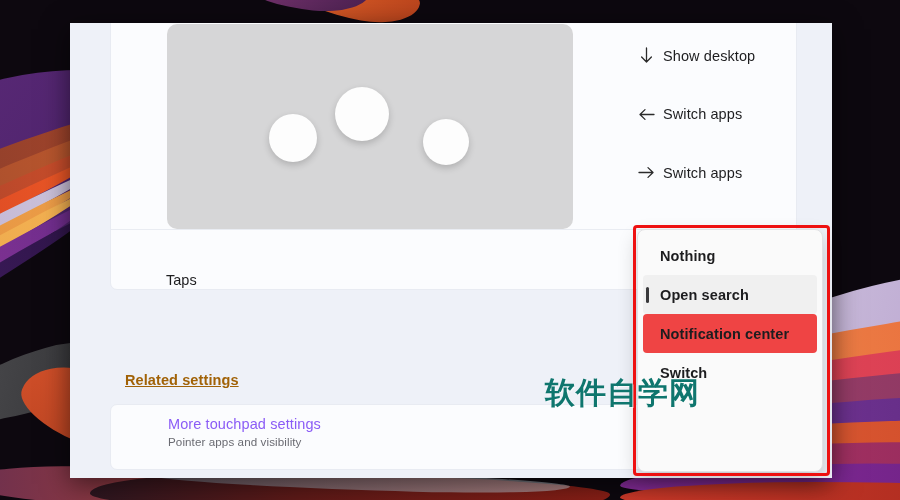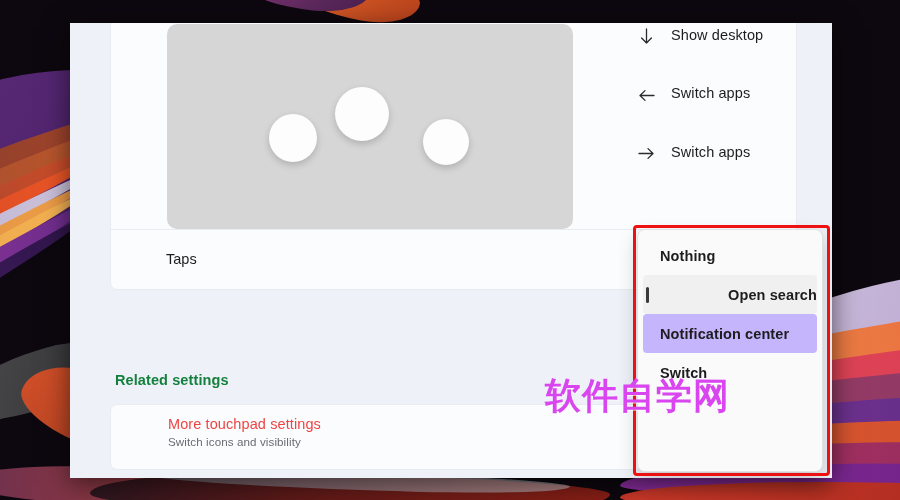--- a/index.html
+++ b/index.html
@@ -85,22 +85,23 @@
   #finger-3 { width: 46px; height: 46px; left: 256px; top: 95px; }
 
   #gesture-options-col {
     flex: 1;
     padding-top: 6px;
     padding-left: 17px;
     box-sizing: border-box;
   }
   .gesture-row {
     display: flex;
+    align-items: center;
     height: 58.5px;
-    gap: 16px;
+    gap: 8px;
   }
   .gesture-icon {
     width: 17px; height: 20px;
     flex: none;
     display: flex;
     align-items: center;
     justify-content: center;
     color: #2b2b2b;
   }
   .gesture-label {
@@ -115,53 +116,54 @@
     left: 0; right: 0;
     height: 1px;
     background: #e9ecf2;
   }
 
   #taps-row {
     position: absolute;
     left: 0; right: 0; top: 268px;
     height: 58px;
     display: flex;
-    align-items: center;
+    align-items: flex-end;
     padding-left: 55px;
     box-sizing: border-box;
   }
   #taps-label {
     font-size: 14.5px;
     color: #1d1d1f;
   }
 
   
   #related-heading {
     position: absolute;
-    left: 45px; top: 349px;
+    left: 55px; top: 349px;
     font-size: 14.5px;
     font-weight: bold;
-    color: #15803d;
-    letter-spacing: .1px;
+    color: #a16207;
+    letter-spacing: .1px;
+    text-decoration: underline;
   }
 
   #more-touchpad-card {
     position: absolute;
     left: 40px; top: 381px;
     width: 685px; height: 66px;
     background: #fbfcfe;
     border: 1px solid #e8ebf2;
     border-radius: 7px;
     box-sizing: border-box;
     padding-left: 57px;
     padding-top: 11px;
   }
   #more-touchpad-title {
     font-size: 14.5px;
-    color: #ef4444;
+    color: #8b5cf6;
     letter-spacing: .1px;
   }
   #more-touchpad-sub {
     font-size: 11.6px;
     color: #6a6b72;
     margin-top: 3px;
     letter-spacing: .1px;
   }
 
   
@@ -185,22 +187,22 @@
     display: flex;
     align-items: center;
     padding-left: 17px;
     box-sizing: border-box;
     border-radius: 4px;
     font-size: 14.5px;
     color: #1d1d1f;
     letter-spacing: .1px;
     font-weight: bold;
   }
-  .dd-item.selected { background: #f0f0f0; justify-content: flex-end; }
-  .dd-item.hovered  { background: #c4b5fd; }
+  .dd-item.selected { background: #f0f0f0; }
+  .dd-item.hovered  { background: #ef4444; }
   .dd-accent {
     position: absolute;
     left: 3px; top: 50%;
     transform: translateY(-50%);
     width: 3px; height: 16px;
     border-radius: 2px;
     background: #3a3a3c;
   }
 
   
@@ -217,23 +219,23 @@
 
   
   #watermark {
     position: absolute;
     left: 545px; top: 378px;
     z-index: 70;
     text-align: center;
     pointer-events: none;
   }
   #watermark-cn {
-    font-size: 36px;
+    font-size: 30px;
     font-weight: bold;
-    color: #d946ef;
+    color: #0f766e;
     letter-spacing: 1px;
     text-shadow: 1px 1px 0 rgba(255,255,255,.65);
     line-height: 1;
     font-family: "DejaVu Sans", sans-serif;
   }
   #watermark-url {
     font-size: 12.5px;
     font-weight: bold;
     color: #2f86d8;
     letter-spacing: 2.2px;
@@ -337,21 +339,21 @@
 
         <div id="taps-row">
           <span id="taps-label">Taps</span>
         </div>
       </div>
 
       <div id="related-heading">Related settings</div>
 
       <div id="more-touchpad-card">
         <div id="more-touchpad-title">More touchpad settings</div>
-        <div id="more-touchpad-sub">Switch icons and visibility</div>
+        <div id="more-touchpad-sub">Pointer apps and visibility</div>
       </div>
 
     </div>
   </div>
 
   <div id="dropdown-flyout">
 
     <div class="dd-item">
       <span>Nothing</span>
     </div>

